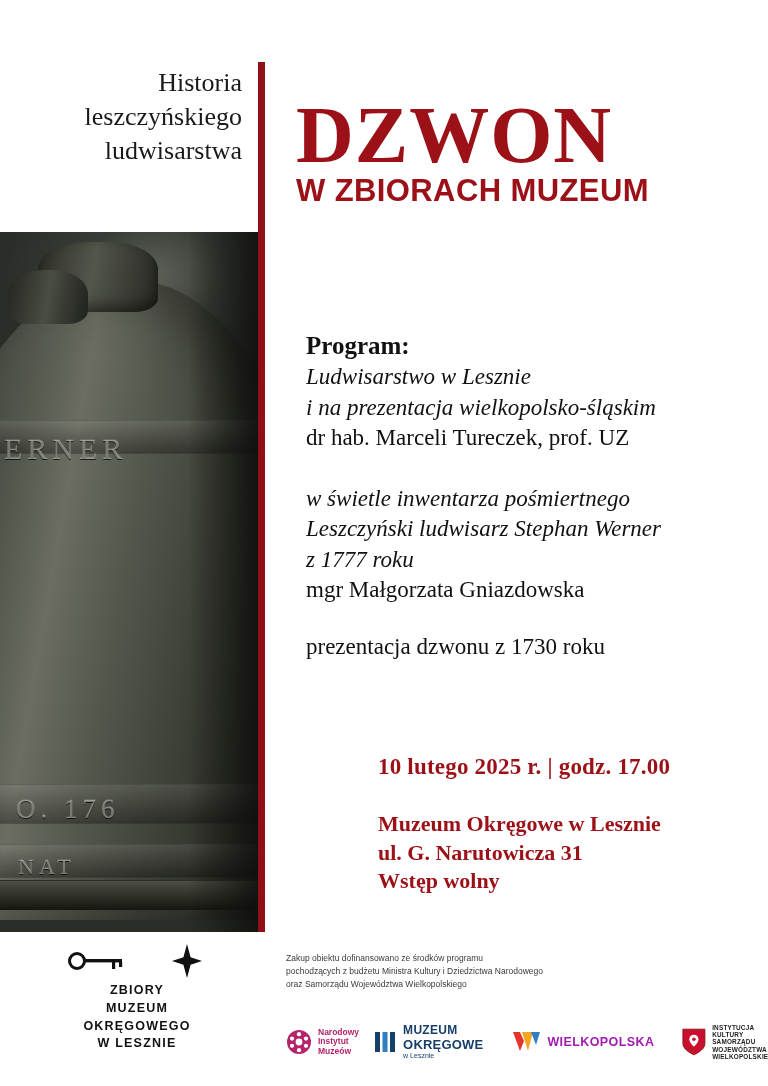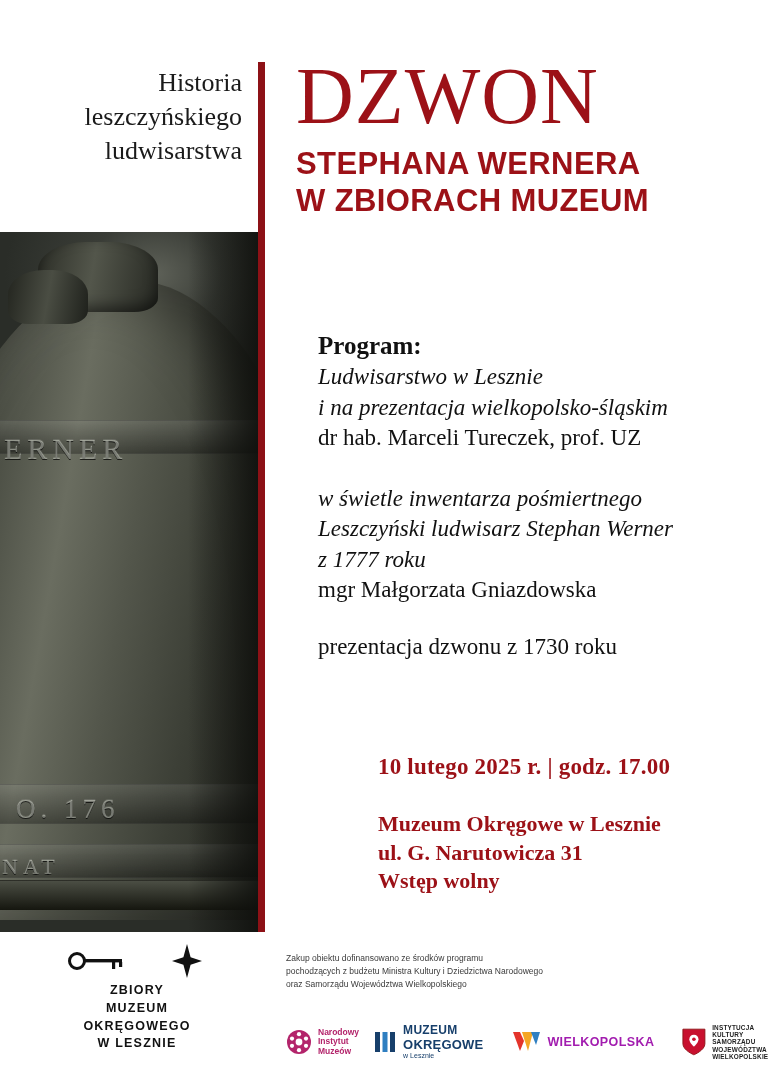--- a/index.html
+++ b/index.html
@@ -91,21 +91,21 @@
     left: 0;
     width: 258px;
     color: rgba(222,226,214,.48);
     font-family: "Liberation Serif", serif;
     letter-spacing: 5px;
     text-shadow: 0 1px 0 rgba(0,0,0,.7), 0 -1px 0 rgba(255,255,255,.12);
     white-space: nowrap;
   }
   .bell-inscription.i1 { top: 200px; font-size: 30px; padding-left: 4px; }
   .bell-inscription.i2 { top: 562px; font-size: 27px; padding-left: 16px; }
-  .bell-inscription.i3 { top: 622px; font-size: 22px; padding-left: 2px; }
+  .bell-inscription.i3 { top: 622px; font-size: 22px; padding-left: 18px; }
   .bell-lip {
     position: absolute;
     left: -90px;
     top: 648px;
     width: 430px;
     height: 30px;
     background: linear-gradient(180deg,#4b4e44,#15160f);
     border-top: 1px solid rgba(255,255,255,.10);
   }
   .bell-shadow-right {
@@ -139,25 +139,26 @@
 
   
   .title-block {
     position: absolute;
     left: 296px;
     top: 58px;
     width: 460px;
   }
   .title-main {
     font-family: "Liberation Serif", serif;
-    font-weight: normal;
+    font-weight: bold;
     font-size: 80px;
     line-height: 0.95;
     letter-spacing: 1px;
     color: #9c1117;
+    margin-top: 39px;
   }
   .title-sub1 {
     margin-top: 12px;
     font-family: "Liberation Sans", sans-serif;
     font-weight: bold;
     font-size: 31px;
     line-height: 1.18;
     letter-spacing: .4px;
     color: #9c1117;
   }
@@ -170,21 +171,20 @@
     color: #9c1117;
   }
 
   
   .program {
     position: absolute;
     left: 306px;
     top: 332px;
     width: 450px;
     color: #111111;
-    margin-left: 12px;
   }
   .program-label {
     font-size: 25px;
     font-weight: bold;
     font-family: "Liberation Serif", serif;
     margin-bottom: 2px;
   }
   .p-line { font-size: 23px; line-height: 1.33; }
   .p-line.ital { font-style: italic; }
   .gap-sm { height: 26px; }
@@ -303,21 +303,20 @@
   <div class="divider"></div>
 
   <div class="left-heading">
     <div>Historia</div>
     <div>leszczyńskiego</div>
     <div>ludwisarstwa</div>
   </div>
 
   <div class="title-block">
     <div class="title-main">DZWON</div>
-    <div class="title-sub1">STEPHANA WERNERA</div>
     <div class="title-sub2">W ZBIORACH MUZEUM</div>
   </div>
 
   <div class="program">
     <div class="program-label">Program:</div>
 
     <div>
       <div class="p-line ital">Ludwisarstwo w Lesznie</div>
       <div class="p-line ital">i na prezentacja wielkopolsko-śląskim</div>
       <div class="p-line">dr hab. Marceli Tureczek, prof. UZ</div>

